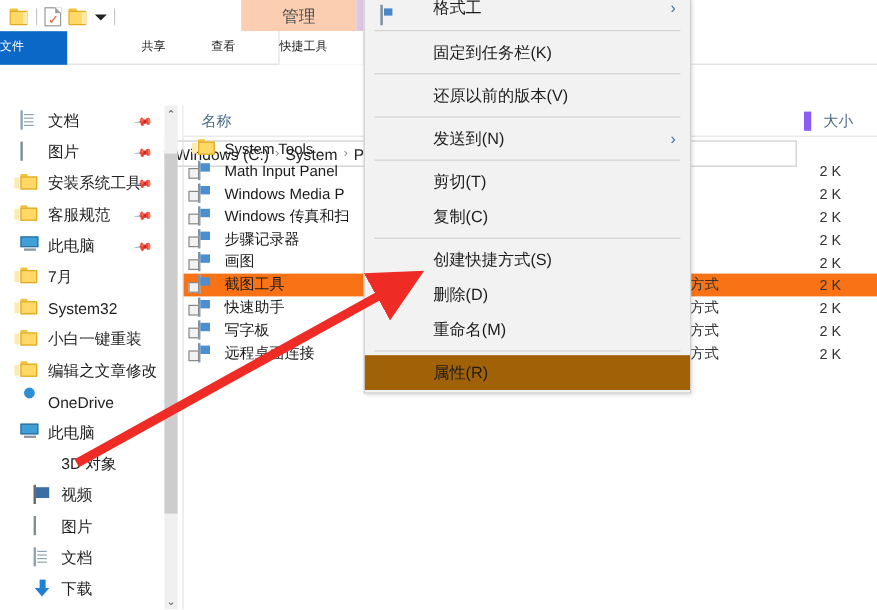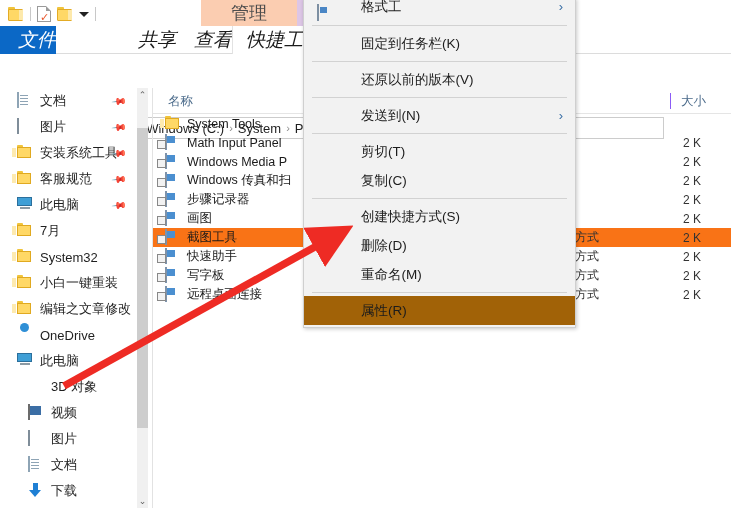--- a/index.html
+++ b/index.html
@@ -24,25 +24,25 @@
   .folder-ic .flap { position:absolute; right:1px; top:3px; width:4px; height:10px; background:#fde9ac; }
 
   .doc-ic { width:14px; height:16px; background:#fff; border:1px solid #9a9a9a; position:relative;}
   .doc-ic:after{ content:""; position:absolute; right:-1px; top:-1px; border-width:0 5px 5px 0; border-style:solid; border-color:#fff #fff #9a9a9a transparent;}
   .check { position:absolute; left:2px; top:5px; font-size:11px; color:#e8552a; line-height:1; font-weight:bold;}
 
   .caret-dn { width:0;height:0;border-left:5px solid transparent;border-right:5px solid transparent;border-top:5px solid #222; }
 
   
   .ctxhdr { position:absolute; top:0; left:201px; width:96px; height:26px; background:#fbcdb1; }
-  .ctxhdr span { display:block; text-align:center; line-height:26px; font-size:18px; color:#4d4d4d;}
+  .ctxhdr span { display:block; text-align:center; line-height:26px; font-size:14px; color:#4d4d4d;}
   .ctxhdr2 { position:absolute; top:0; left:297px; width:6px; height:26px; background:#ddc6e6;}
 
   .tabstrip { position:absolute; top:26px; left:0; width:731px; height:28px; background:#fff; border-bottom:1px solid #dcdcdc;}
-  .tab { position:absolute; top:0; height:28px; line-height:28px; font-size:19px; color:#1b1b1b; text-align:right;font-style:italic;}
+  .tab { position:absolute; top:0; height:28px; line-height:28px; font-size:10px; color:#1b1b1b; text-align:left;}
   .tab.file { left:0; width:56px; background:#0b68c6; color:#fff; }
   .tab.home { left:56px; width:62px;margin-top:28px; }
   .tab.share{ left:118px; width:58px; }
   .tab.view { left:176px; width:56px; }
   .tab.tools{ left:232px; width:72px; background:#fff; border-left:1px solid #e2e2e2; border-right:1px solid #e2e2e2;}
 
   
   .addrbar { position:absolute; top:55px; left:0; width:731px; height:32px; background:#fff;}
   .nav { position:absolute; top:62px; font-size:17px; color:#8a8a8a; line-height:18px;}
   .nav.back { left:9px; color:#9b9b9b;}
@@ -86,21 +86,21 @@
   .sb-scroll { position:absolute; left:137px; top:88px; width:11px; height:420px; background:#f0f0f0; }
   .sb-scroll .thumb { position:absolute; left:0; top:40px; width:11px; height:300px; background:#cdcdcd; }
   .sb-scroll .arw { position:absolute; left:0; width:11px; height:14px; color:#606060; font-size:9px; text-align:center; line-height:14px;}
   .sb-scroll .arw.up{ top:0;} .sb-scroll .arw.dn{ bottom:0;}
   .divider-v { position:absolute; left:152px; top:88px; width:1px; height:420px; background:#e2e2e2;}
 
   
   .colhdr { position:absolute; top:88px; left:153px; width:578px; height:26px; background:#fff; border-bottom:1px solid #e5e5e5;}
   .colhdr .c { position:absolute; top:0; line-height:26px; font-size:12.5px; color:#4a6a8a;}
   .colhdr .c.name { left:15px; }
-  .colhdr .c.size { left:517px; border-left:1px solid #8b5cf6; padding-left:10px; height:16px; line-height:16px; top:5px;}
+  .colhdr .c.size { left:517px; border-left:6px solid #8b5cf6; padding-left:10px; height:16px; line-height:16px; top:5px;}
 
   .filelist { position:absolute; top:114px; left:153px; width:578px; height:394px; }
   .frow { position:relative; height:19px; display:flex; align-items:center; }
   .frow.sel { background:#f97316; }
   .fname { position:absolute; left:12px; display:flex; align-items:center; }
   .fname .lbl { font-size:12.5px; color:#1a1a1a; white-space:nowrap; }
   .fico { width:16px; height:16px; margin-right:6px; flex:none; position:relative;}
   .fdate { position:absolute; left:285px; font-size:12px; color:#333; white-space:nowrap;}
   .ftype { position:absolute; left:398px; font-size:12px; color:#333; white-space:nowrap;}
   .fsize { position:absolute; left:530px; font-size:12px; color:#333; white-space:nowrap;}

